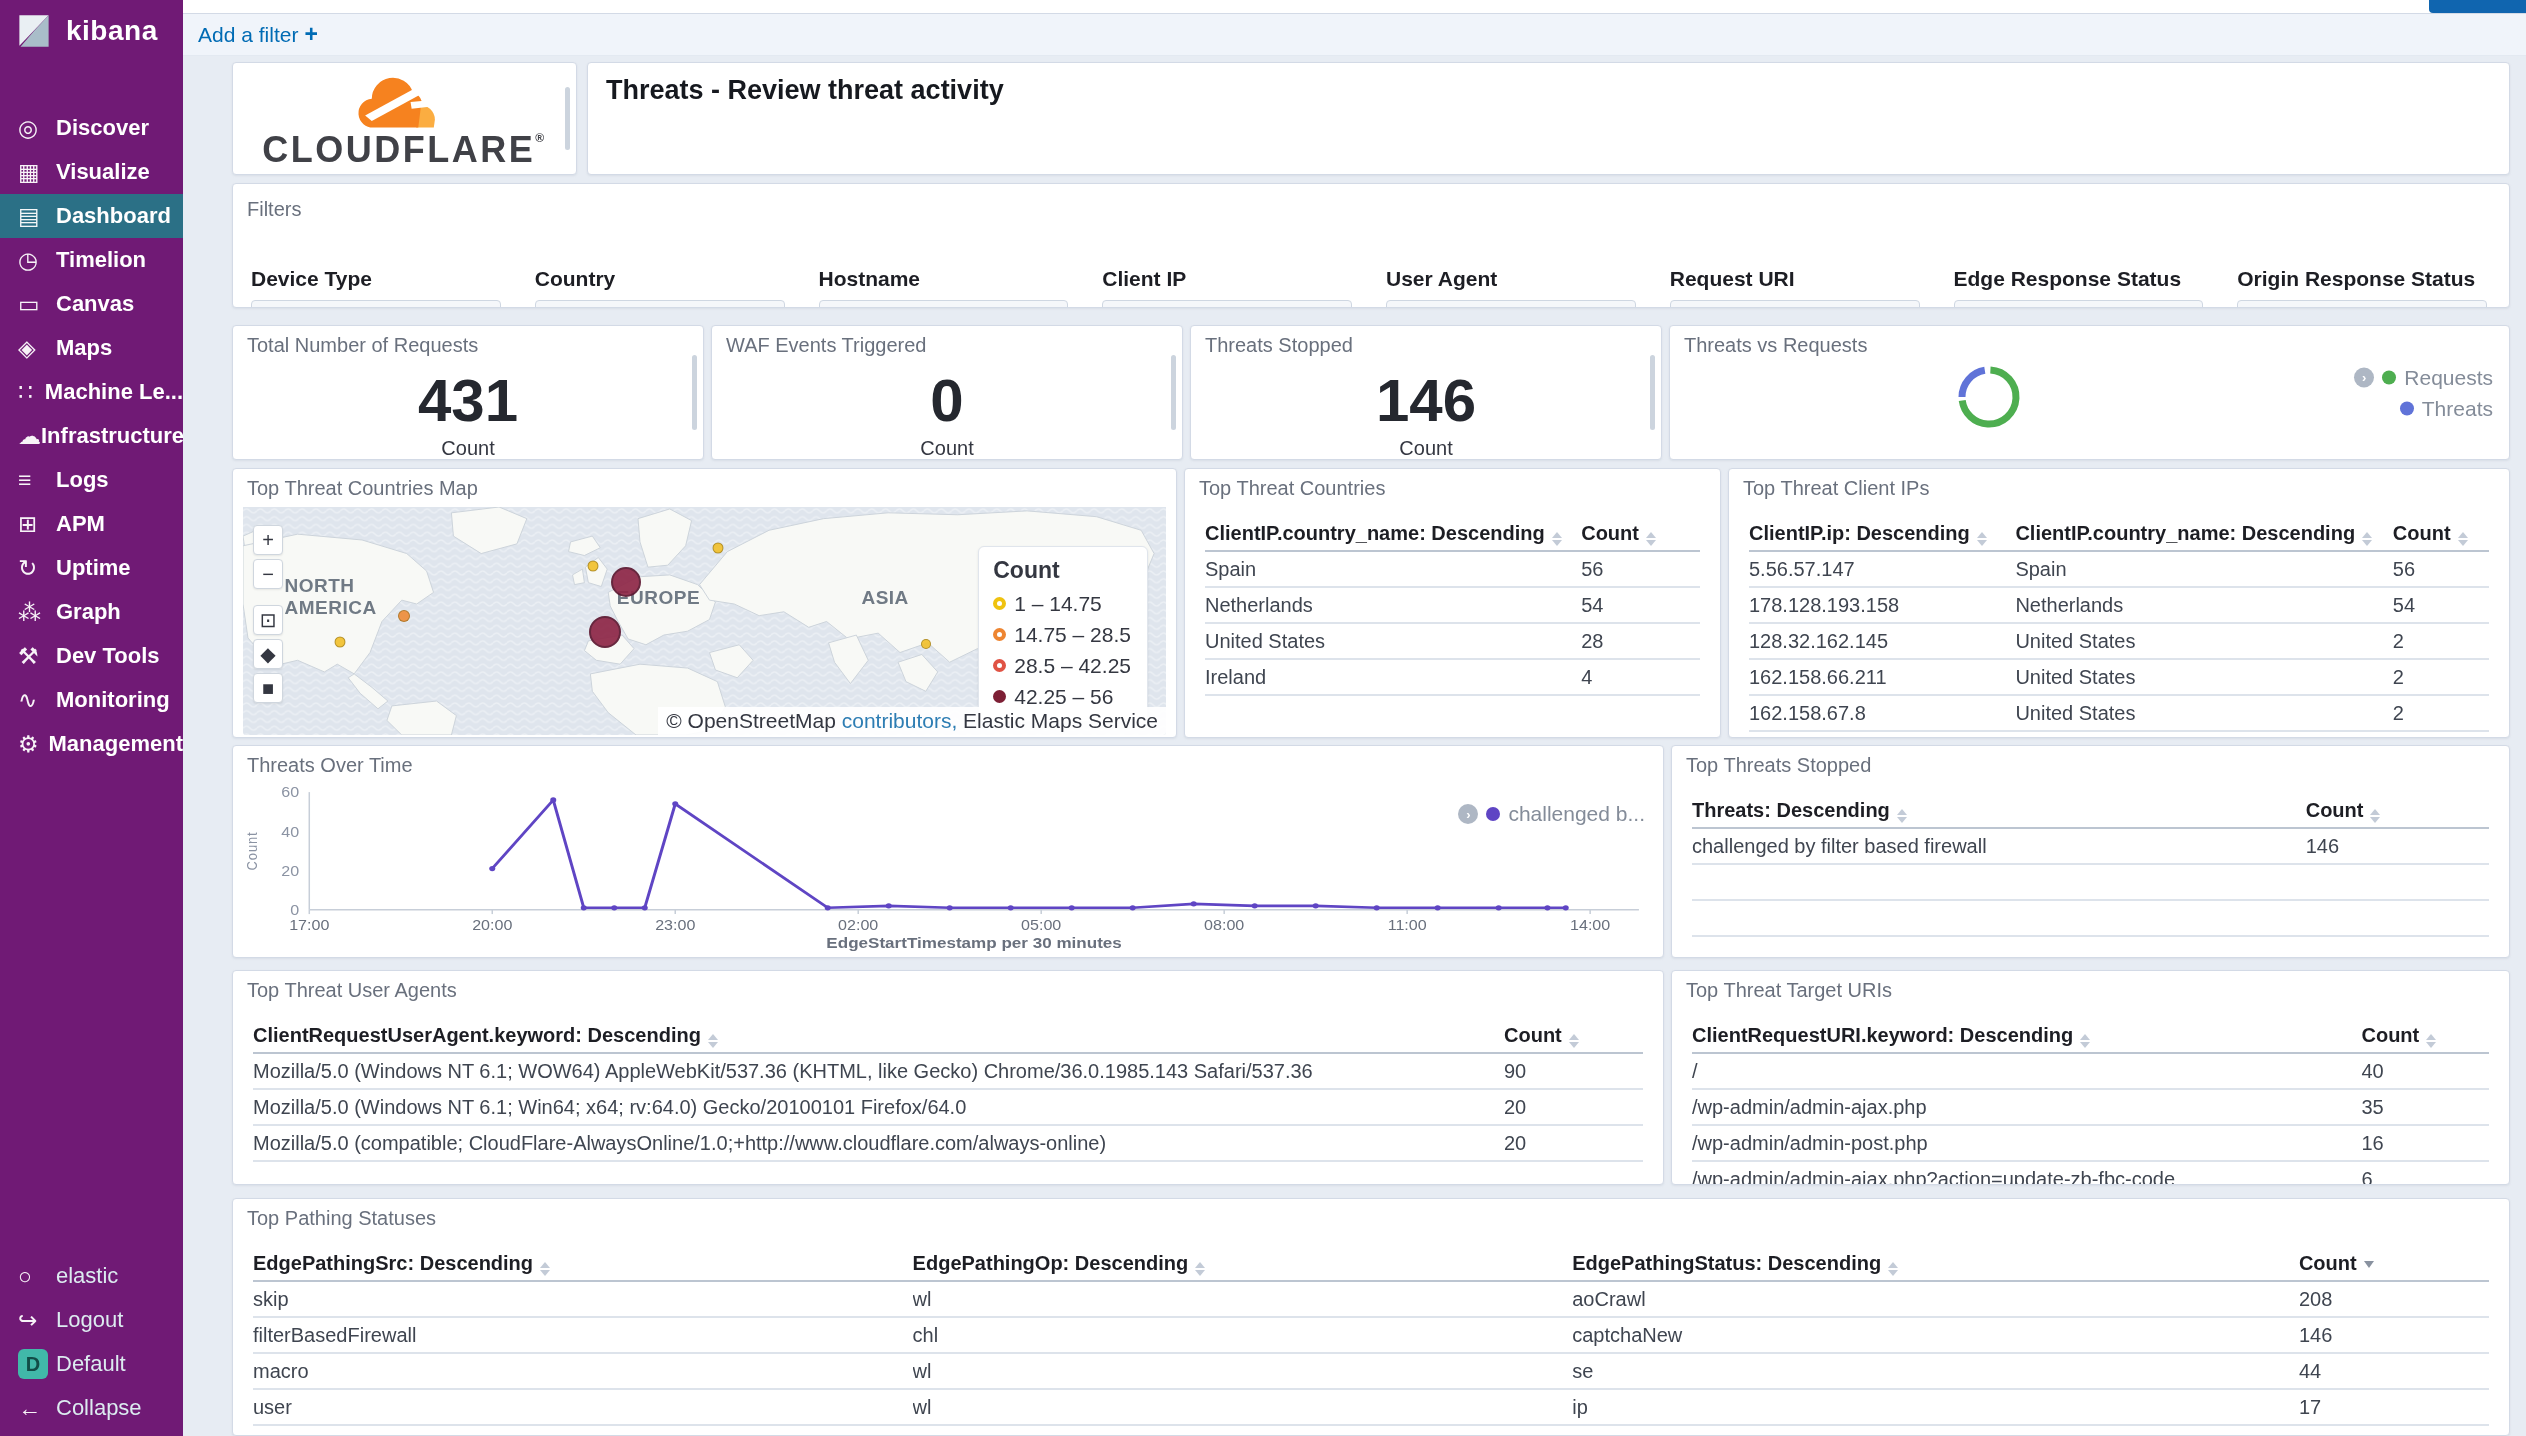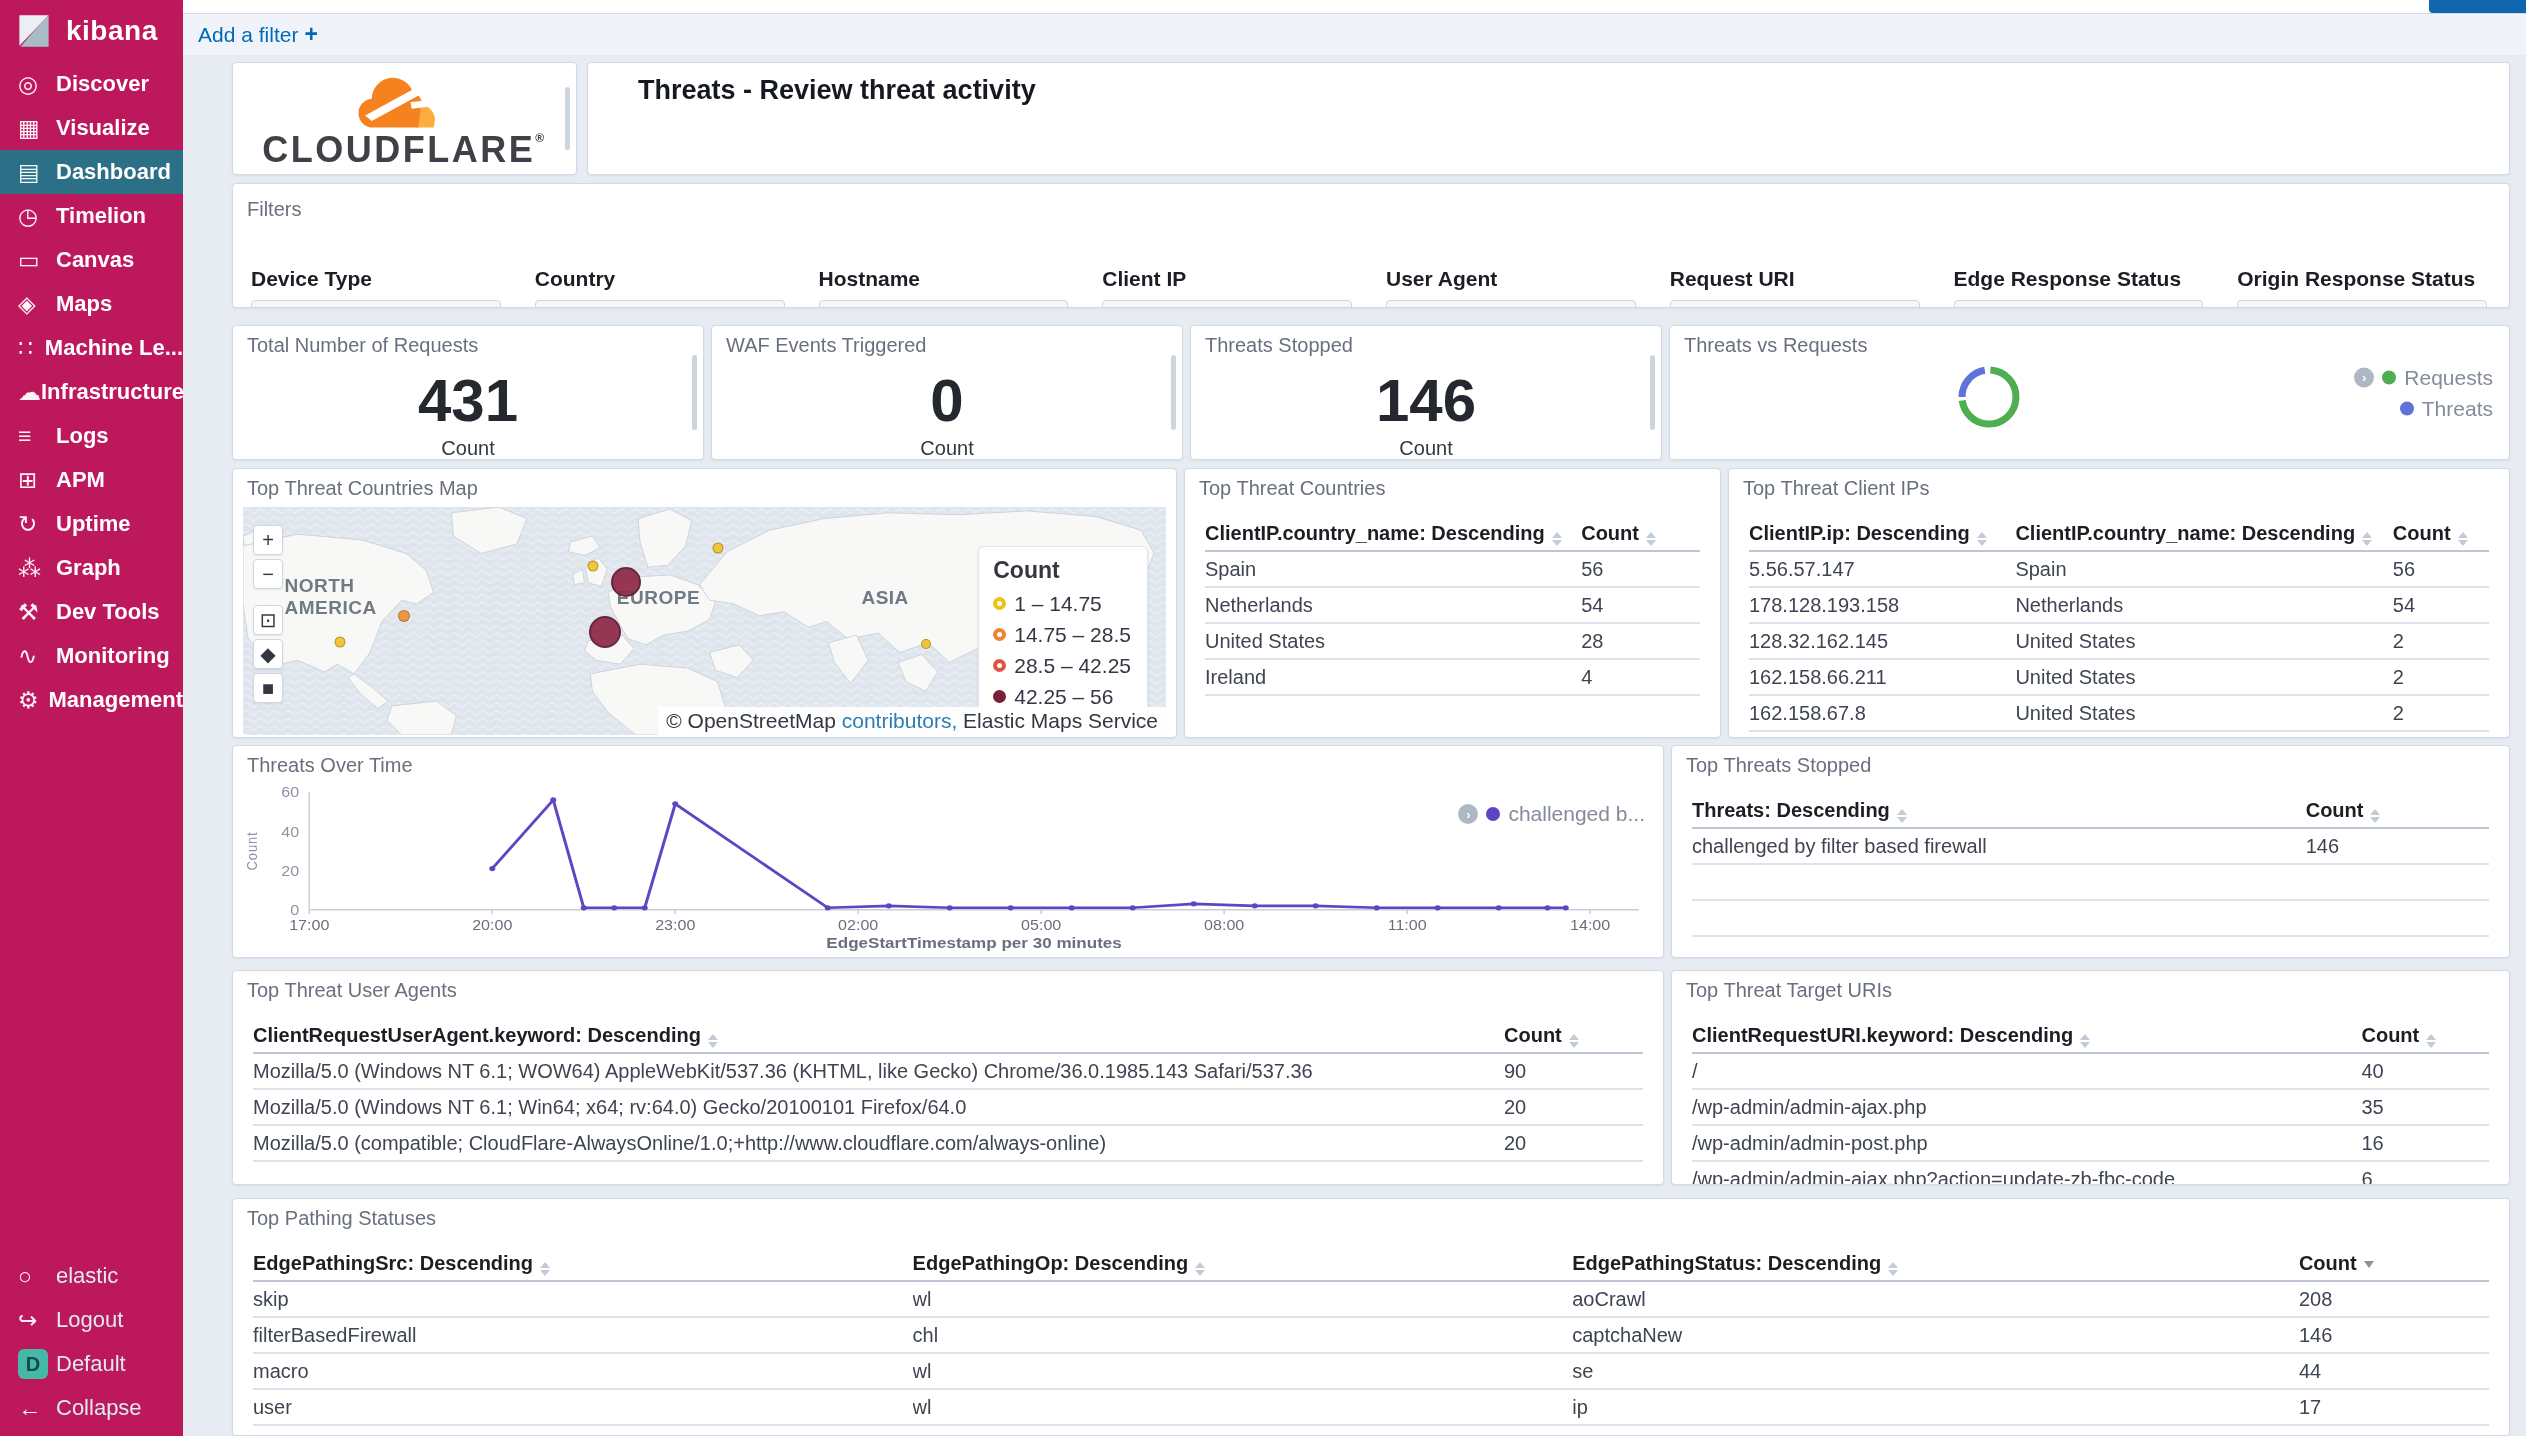--- a/index.html
+++ b/index.html
@@ -1,20 +1,20 @@
 <!DOCTYPE html>
 <html><head>
 <meta charset="utf-8">
 <style>
   html,body{margin:0;padding:0;width:2526px;height:1436px;overflow:hidden;
     font-family:"Liberation Sans","DejaVu Sans",sans-serif;background:#e7ecf3;color:#343741;}
   .app{display:flex;width:2526px;height:1436px;}
 
   
-  .sidebar{width:183px;min-width:183px;background:#be185d;color:#fff;display:flex;flex-direction:column;}
+  .sidebar{width:183px;min-width:183px;background:#701a75;color:#fff;display:flex;flex-direction:column;gap:44px;}
   .logo{display:flex;align-items:center;gap:14px;height:62px;padding-left:16px;}
   .logo svg{width:36px;height:36px;}
   .logo-text{font-size:28px;font-weight:700;letter-spacing:.5px;}
   .nav{display:flex;flex-direction:column;}
   .nav-item{display:flex;align-items:center;height:44px;padding-left:18px;cursor:pointer;}
   .nav-item.active{background:#2b7086;}
   .nav-icon{width:38px;font-size:23px;text-align:left;opacity:.95;}
   .nav-label{font-size:22px;font-weight:600;white-space:nowrap;}
   .nav.bottom{margin-top:auto;padding-bottom:6px;}
   .nav.bottom .nav-label{font-weight:400;color:#dcebf0;}
@@ -40,21 +40,21 @@
   .panel{background:#fff;border:1px solid #d3dae6;border-radius:4px;box-shadow:0 1px 2px rgba(152,162,179,.18);
     overflow:hidden;position:relative;box-sizing:border-box;}
   .ptitle{font-size:20px;color:#69707d;padding:8px 0 0 14px;white-space:nowrap;}
   .vscroll{position:absolute;right:6px;top:22%;height:56%;width:5px;border-radius:3px;background:#ccd4de;}
 
   
   .logo-panel{width:345px;min-width:345px;display:flex;flex-direction:column;align-items:center;justify-content:center;padding:4px 0;}
   .cf-cloud{width:150px;height:62px;}
   .cf-text{font-size:36px;font-weight:800;color:#404147;letter-spacing:2.5px;line-height:1;}
   .cf-text sup{font-size:12px;vertical-align:top;}
-  .title-panel{flex:1;padding-left:32px;}
+  .title-panel{flex:1;}
   .title-panel h1{margin:12px 0 0 18px;font-size:27px;font-weight:700;color:#16191f;}
 
   
   .filters-panel{width:100%;padding:6px 18px 0 14px;}
   .filter-row{display:flex;gap:34px;margin-top:10px;padding:0 4px;}
   .filter{flex:1;min-width:0;margin-top:36px;}
   .flabel{display:block;font-size:21px;font-weight:700;color:#1d1e24;margin-bottom:9px;white-space:nowrap;}
   .select{height:42px;background:#f5f7fa;border:1px solid #cfd7e2;border-radius:4px;display:flex;
     align-items:center;justify-content:space-between;padding:0 14px;cursor:pointer;}
   .sel-ph{color:#98a2b3;font-size:20px;}

